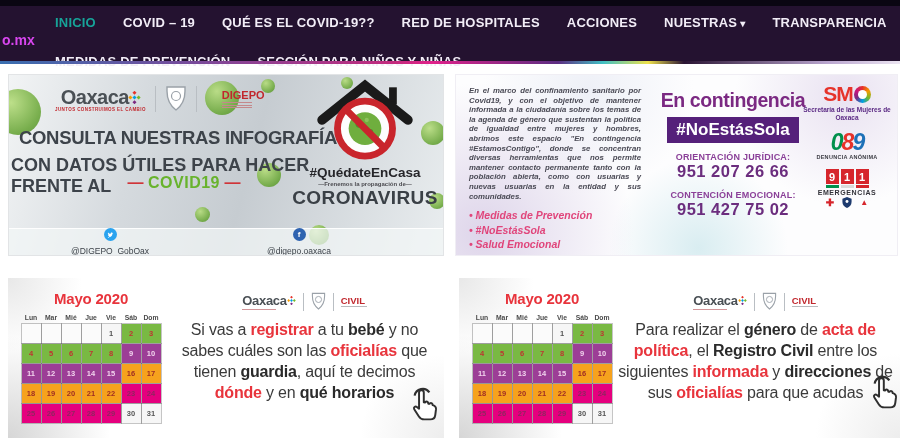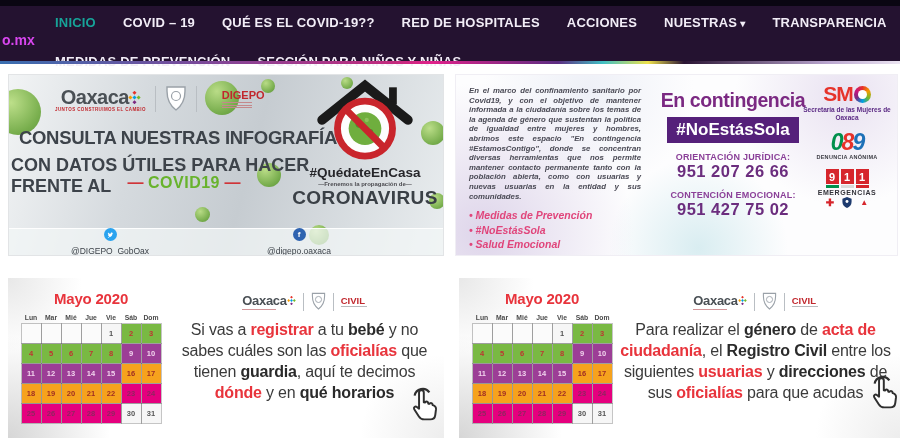--- a/index.html
+++ b/index.html
@@ -447,22 +447,22 @@
         <div class="logo-div" style="height:18px"></div>
         <div class="civil">
           <div class="civil-word">CIVIL</div>
           <div class="hairlines">
               <i></i>
             </div>
         </div>
       </div>
       <div class="card-lines">
         <div class="card-line"><span class="seg-n">Para realizar el </span><span class="seg-b">género</span><span class="seg-n"> de </span><span class="seg-r">acta de</span></div>
-        <div class="card-line"><span class="seg-r">ciudadanía</span><span class="seg-n">, el </span><span class="seg-b">Registro Civil</span><span class="seg-n"> entre los</span></div>
-        <div class="card-line"><span class="seg-n">siguientes </span><span class="seg-r">usuarias</span><span class="seg-n"> y </span><span class="seg-b">direcciones</span><span class="seg-n"> de</span></div>
+        <div class="card-line"><span class="seg-r">política</span><span class="seg-n">, el </span><span class="seg-b">Registro Civil</span><span class="seg-n"> entre los</span></div>
+        <div class="card-line"><span class="seg-n">siguientes </span><span class="seg-r">informada</span><span class="seg-n"> y </span><span class="seg-b">direcciones</span><span class="seg-n"> de</span></div>
         <div class="card-line"><span class="seg-n">sus </span><span class="seg-r">oficialías</span><span class="seg-n"> para que acudas</span></div>
       </div>
     </div>
     <svg class="hand" width="36" height="42" viewBox="0 0 44 50">
       <path d="M13 16 a10 10 0 0 1 18 -4" fill="none" stroke="#2f2f2f" stroke-width="2.6"></path>
       <path d="M21 9 c2 0 3.2 1.3 3.2 3.2 v12 l1.6.3 c.3-1.7 3-1.9 3.6 0 l.4 1.3 1.4.2 c.5-1.5 2.8-1.6 3.4.1 l.5 1.5 c3.2.8 4.3 2.5 4 5.3 l-.9 6.8 c-.4 3.2-2.7 5.3-6 5.3 h-7.4 c-2.8 0-5.1-1.3-6.6-3.6 l-5.7-8.8 c-1.3-2 1.3-4.1 3.2-2.7 l2.7 2.1 V12.2 c0-1.9 1.3-3.2 3.2-3.2 z" fill="#fff" stroke="#2f2f2f" stroke-width="2.4" stroke-linejoin="round"></path>
     </svg>
   </div>
 
 </div>

